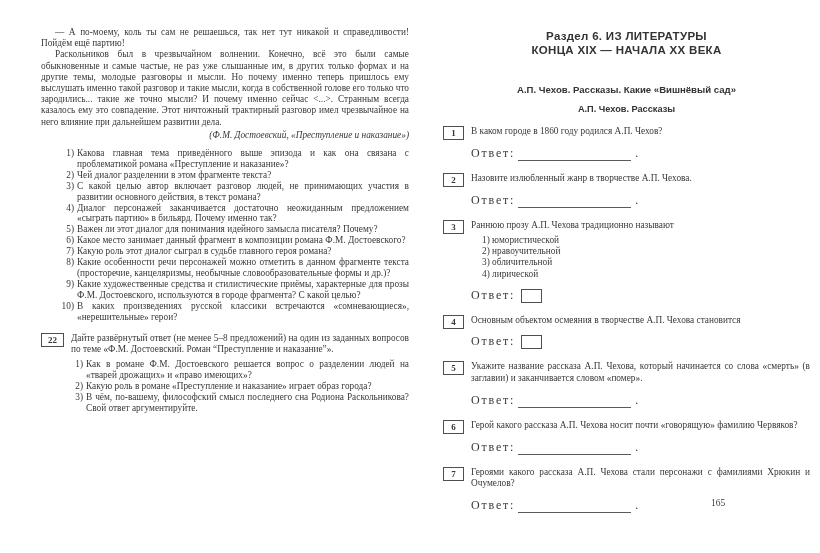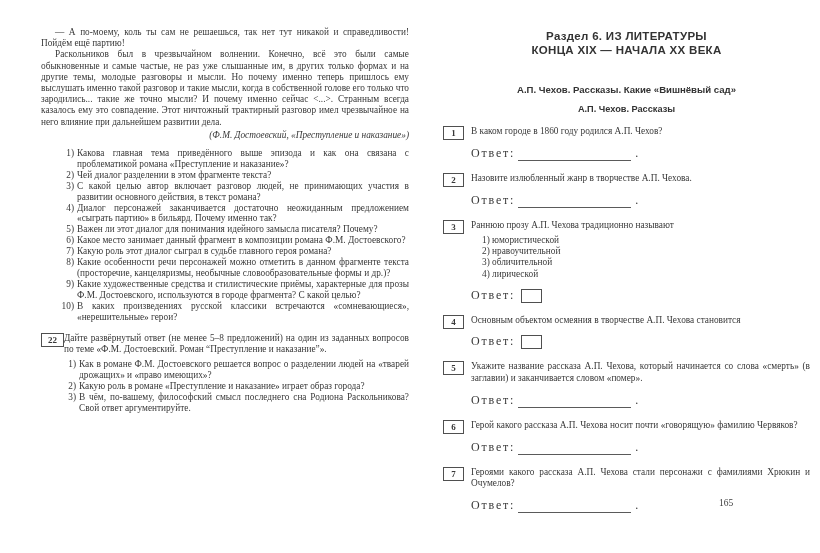--- a/index.html
+++ b/index.html
@@ -40,21 +40,21 @@
   
   .numbox {
     flex: none;
     border: 1px solid #4f4f4f;
     width: 23px; height: 14px;
     font-size: 9px; font-weight: bold;
     line-height: 12px; text-align: center;
     background: #fff;
   }
 
-  .task { display: flex; margin-top: 10px; }
+  .task { display: flex; gap: 7px; margin-top: 10px; }
   .task-body { flex: 1; }
 
   
   .sec-title {
     font-family: "Liberation Sans", sans-serif;
     font-weight: bold; font-size: 11.5px; line-height: 14px;
     text-align: center; color: #333;
     letter-spacing: 0.3px;
   }
   .chapter {
@@ -86,22 +86,22 @@
     display: inline-block; width: 113px; height: 10px;
     border-bottom: 1px solid #5a5a5a; margin-left: 3px;
   }
   .adot { margin-left: 4px; }
   .abox {
     display: inline-block; width: 21px; height: 14px;
     border: 1px solid #4f4f4f; margin-left: 6px; background: #fff;
   }
 
   .pagenum {
-    position: absolute; left: 719px; top: 498px; width: 84px;
-    font-size: 9.5px; color: #3c3c3c;
+    position: absolute; left: 676px; top: 498px; width: 84px;
+    text-align: center; font-size: 9.5px; color: #3c3c3c;
   }
 </style>
 </head>
 <body>
 
 <div class="spread">
 
   <div class="col-left">
     <p class="body-text quote-p">— А по-моему, коль ты сам не решаешься, так нет тут никакой и справедливости! Пойдём ещё партию!</p>
     <p class="body-text quote-p">Раскольников был в чрезвычайном волнении. Конечно, всё это были самые обыкновенные и самые частые, не раз уже слышанные им, в других только формах и на другие темы, молодые разговоры и мысли. Но почему именно теперь пришлось ему выслушать именно такой разговор и такие мысли, когда в собственной голове его только что зародились... такие же точно мысли? И почему именно сейчас &lt;...&gt;. Странным всегда казалось ему это совпадение. Этот ничтожный трактирный разговор имел чрезвычайное на него влияние при дальнейшем развитии дела.</p>

